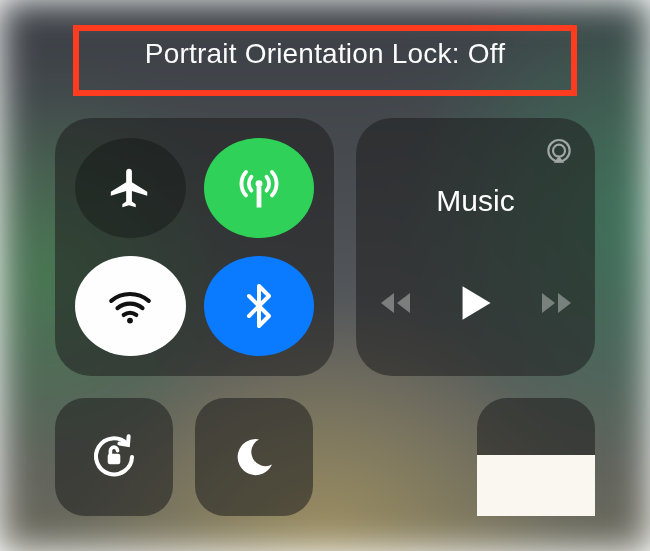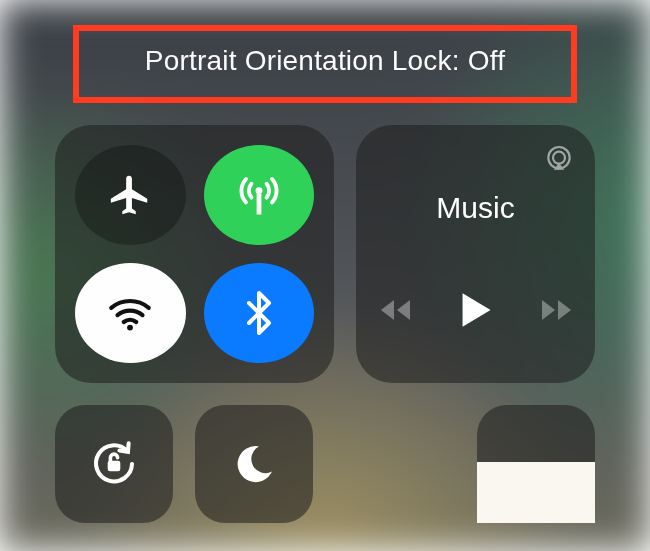--- a/index.html
+++ b/index.html
@@ -20,21 +20,21 @@
       linear-gradient(180deg, #3a3f45 0%, #55585c 60%, #6a6a5c 100%);
     filter: blur(18px);
   }
   .content {
     position: absolute;
     inset: 0;
     padding: 25px 55px 0 55px;
   }
   .status-banner {
     border: 6px solid #ff3b20;
-    padding: 14px 20px 20px 20px;
+    padding: 7px 20px 20px 20px;
     margin: 0 18px 22px 18px;
     text-align: center;
   }
   .status-banner span {
     color: #fbfbfb;
     font-size: 28px;
     font-weight: 400;
     letter-spacing: 0.2px;
   }
   .row {

